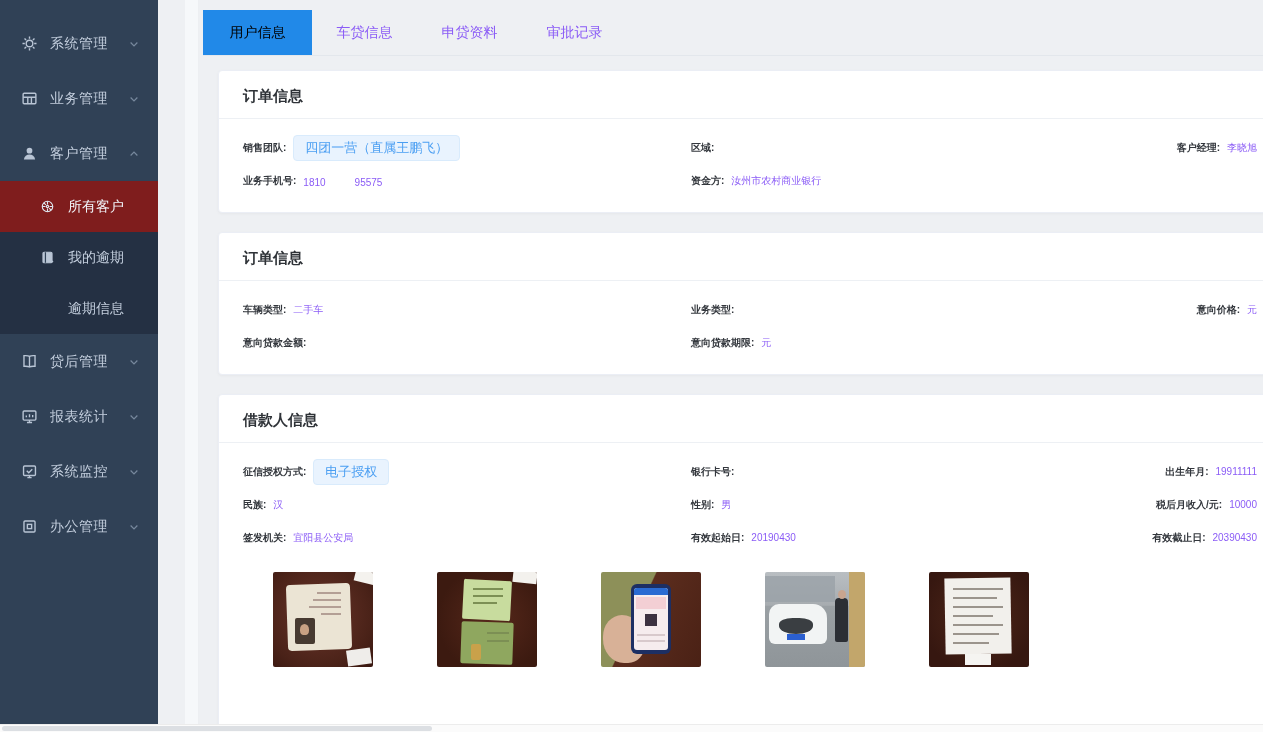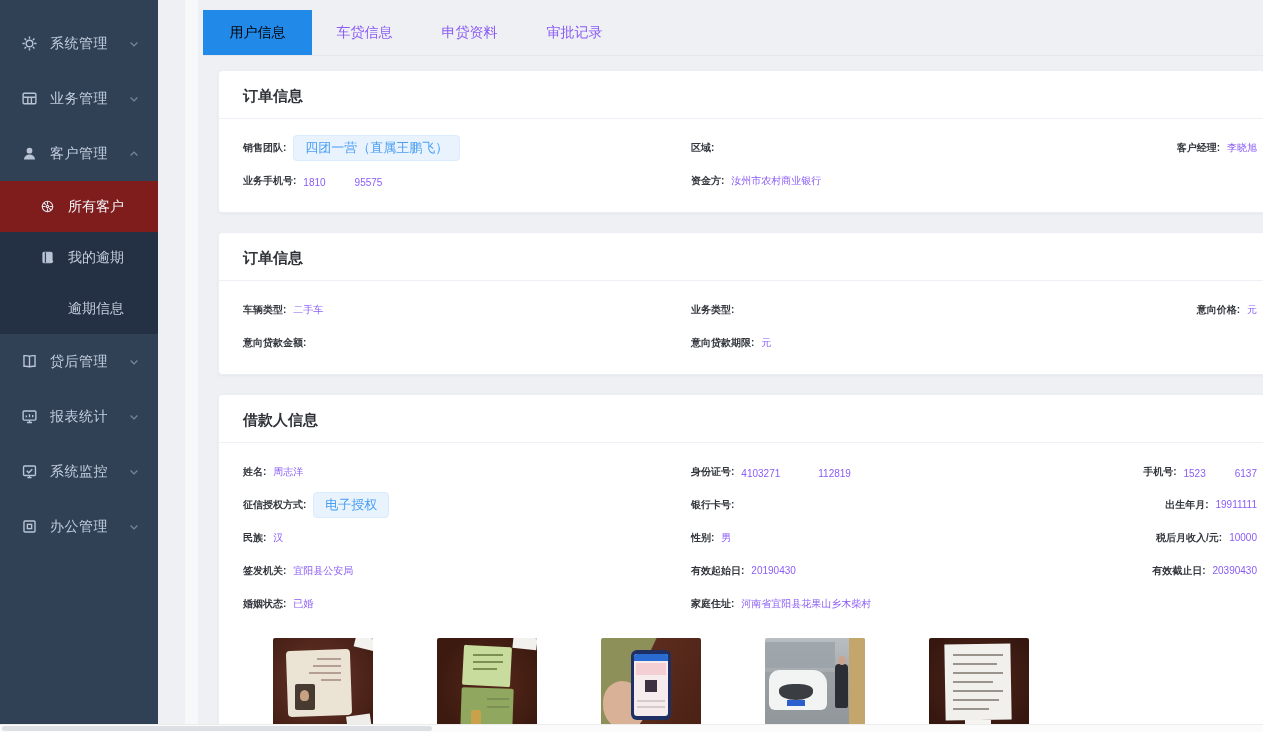--- a/index.html
+++ b/index.html
@@ -282,34 +282,20 @@
       </div>
     </div>
   </div>
 
   <div class="card" style="top:394px;height:420px;">
     <div class="card-title">借款人信息</div>
     <div class="card-divider"></div>
     <div class="rows">
       <div class="frow">
         <div class="c1">
-          <span class="flabel">姓名:</span>
-          <span class="fvalue">周志洋</span>
-        </div>
-        <div class="c2">
-          <span class="flabel">身份证号:</span>
-          <span class="fvalue"><span>4103271</span><span class="redact wide"></span><span>112819</span></span>
-        </div>
-        <div class="c3">
-          <span class="flabel">手机号:</span>
-          <span class="fvalue"><span>1523</span><span class="redact"></span><span>6137</span></span>
-        </div>
-      </div>
-      <div class="frow">
-        <div class="c1">
           <span class="flabel">征信授权方式:</span>
           <span class="tag">电子授权</span>
         </div>
         <div class="c2">
           <span class="flabel">银行卡号:</span>
           <span class="fvalue"></span>
         </div>
         <div class="c3">
           <span class="flabel">出生年月:</span>
           <span class="fvalue">19911111</span>
@@ -334,30 +320,20 @@
           <span class="flabel">签发机关:</span>
           <span class="fvalue">宜阳县公安局</span>
         </div>
         <div class="c2">
           <span class="flabel">有效起始日:</span>
           <span class="fvalue">20190430</span>
         </div>
         <div class="c3">
           <span class="flabel">有效截止日:</span>
           <span class="fvalue">20390430</span>
-        </div>
-      </div>
-      <div class="frow">
-        <div class="c1">
-          <span class="flabel">婚姻状态:</span>
-          <span class="fvalue">已婚</span>
-        </div>
-        <div class="c2">
-          <span class="flabel">家庭住址:</span>
-          <span class="fvalue">河南省宜阳县花果山乡木柴村</span>
         </div>
       </div>
     </div>
 
     <div class="photo-row">
       <div class="photo-col">
         <div class="thumb t1">
           <div class="idcard"></div>
           <div class="line" style="left:44px;top:20px;width:24px"></div>
           <div class="line" style="left:40px;top:27px;width:28px"></div>

